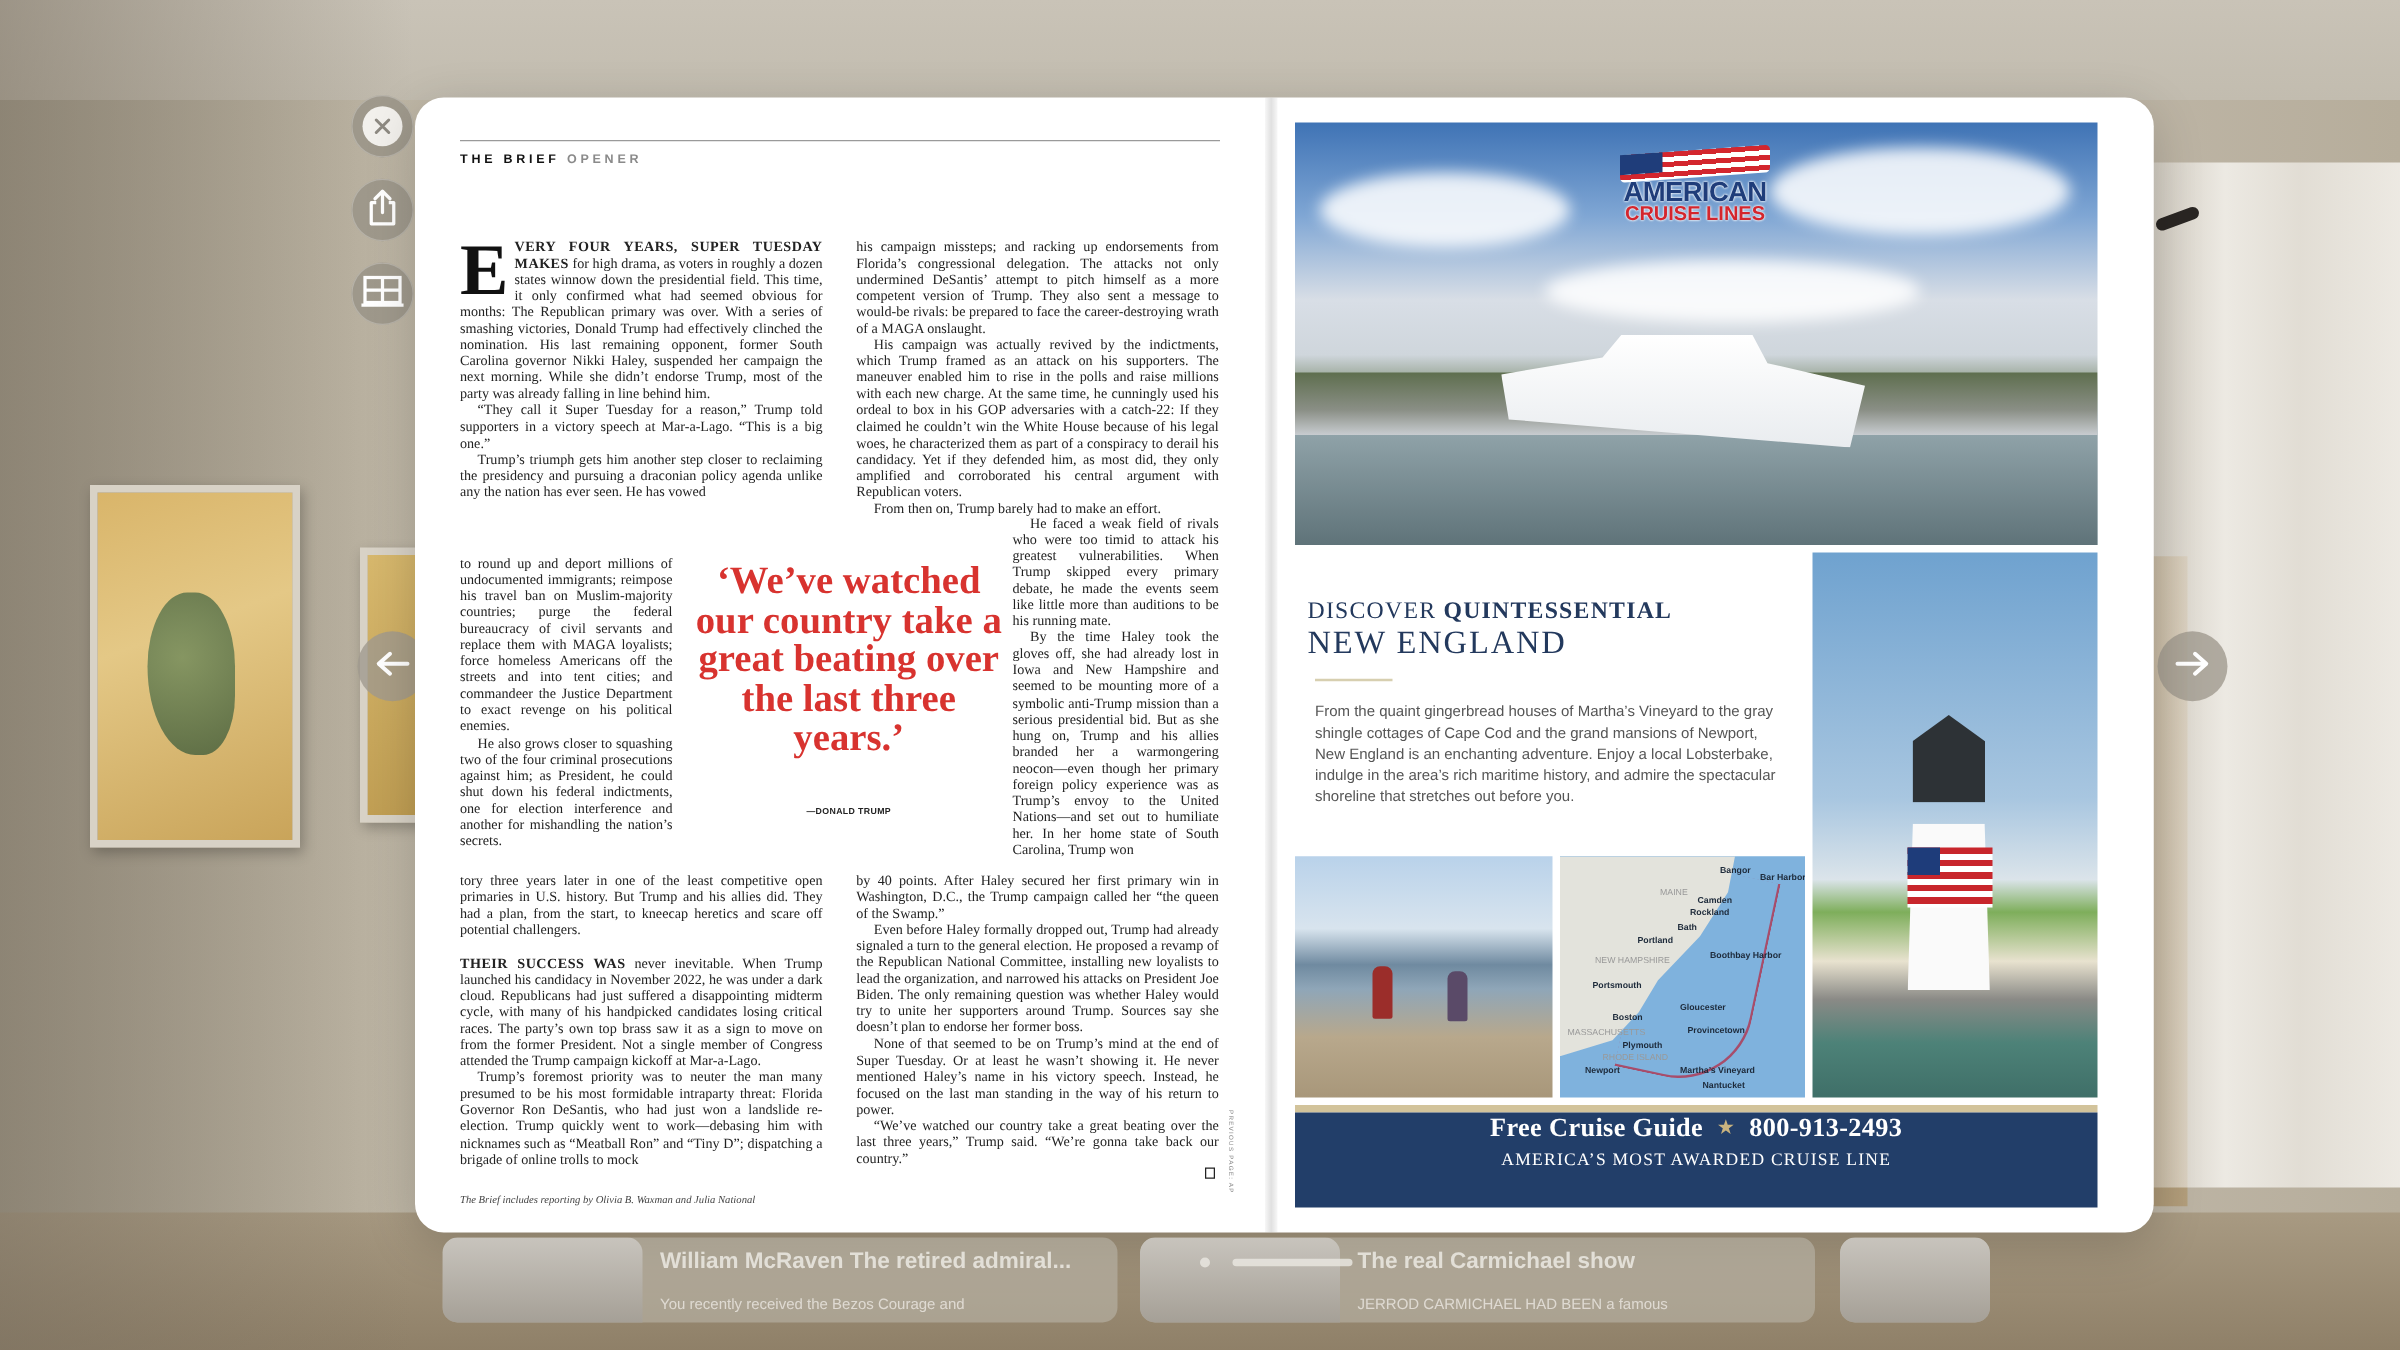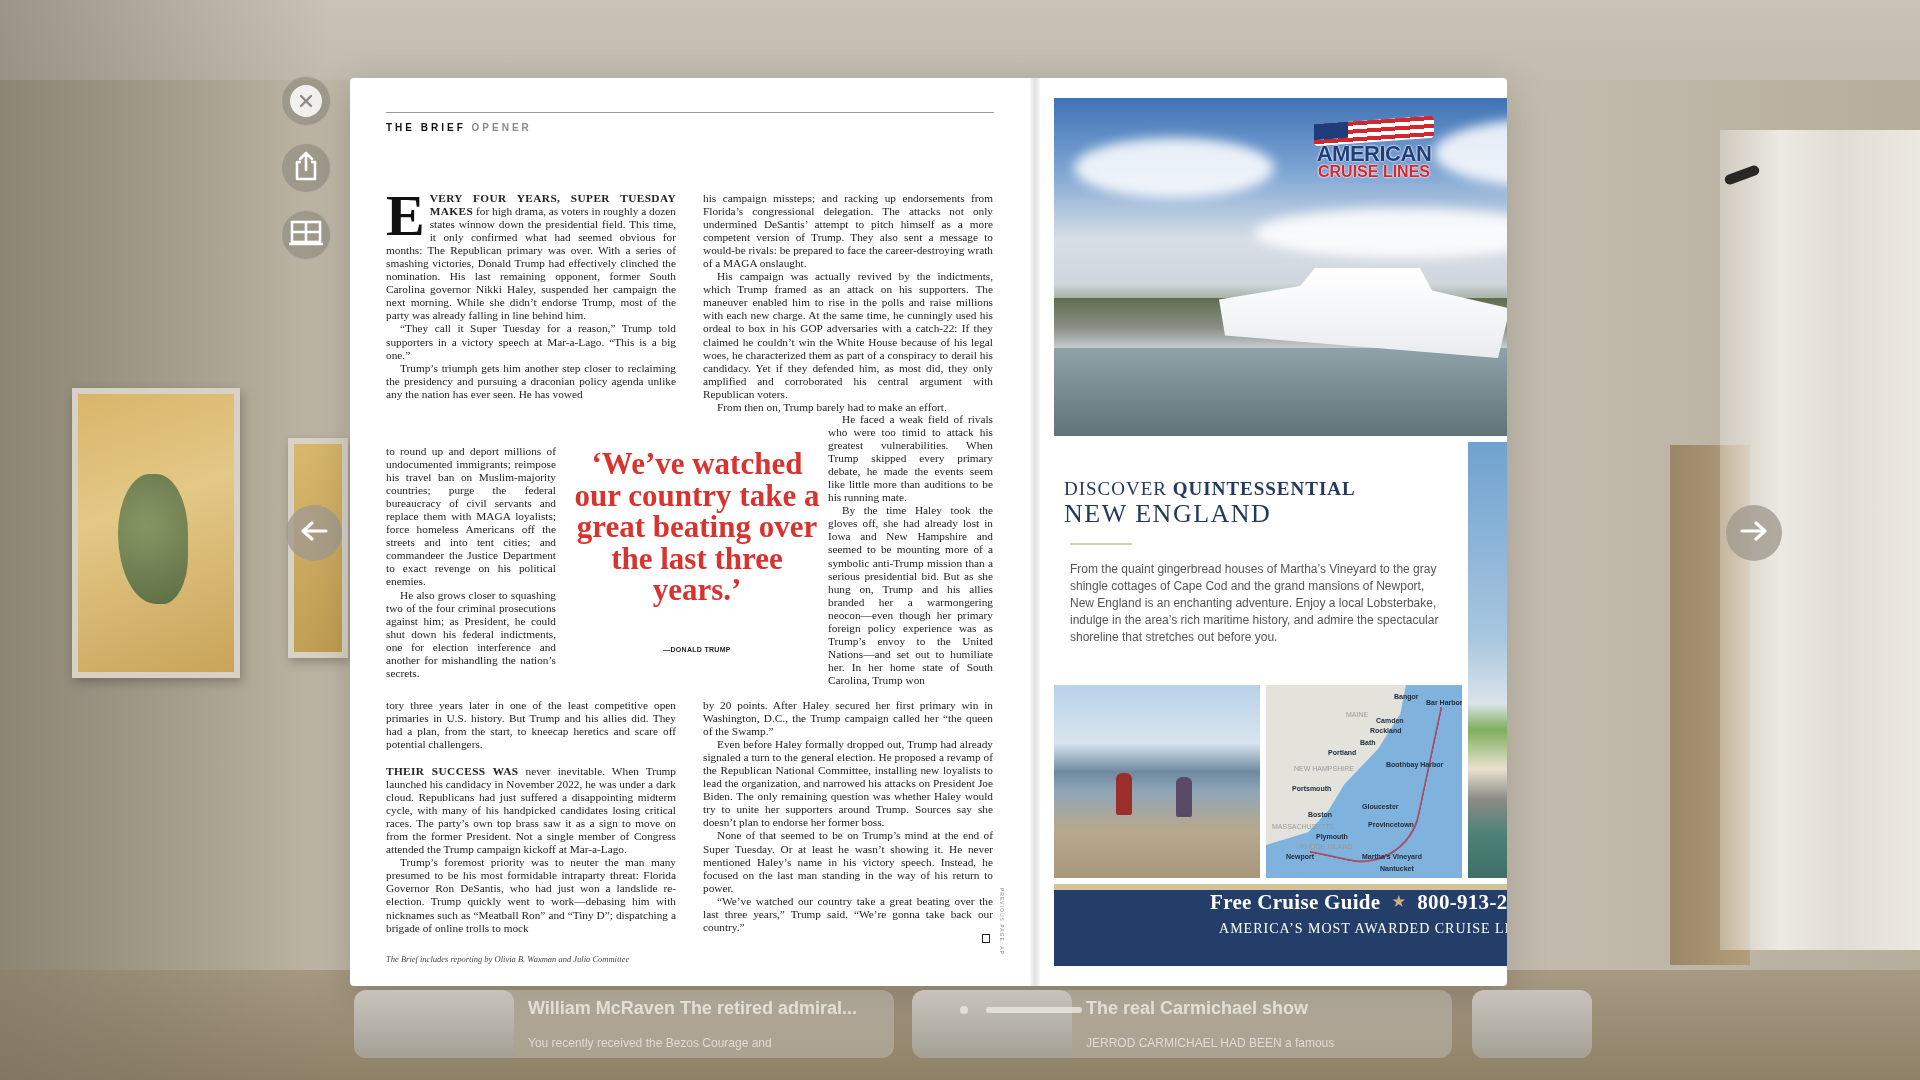--- a/index.html
+++ b/index.html
@@ -25,21 +25,21 @@
   .ctrl-btn { position:absolute; width:50px; height:50px; border-radius:50%; background: rgba(150,144,132,0.75); box-shadow: inset 0 0 0 1px rgba(255,255,255,0.25); display:flex; align-items:center; justify-content:center; cursor:pointer; }
   .ctrl-close { left:281px; top:76px; }
   .ctrl-close .inner { width:32px; height:32px; border-radius:50%; background:#f2f0ec; display:flex; align-items:center; justify-content:center; }
   .ctrl-share { left:281px; top:143px; }
   .ctrl-grid { left:281px; top:210px; }
   .nav-arrow { position:absolute; width:56px; height:56px; border-radius:50%; background: rgba(160,154,142,0.8); display:flex; align-items:center; justify-content:center; cursor:pointer; }
   .nav-prev { left:286px; top:505px; }
   .nav-next { left:1726px; top:505px; }
 
   
-  .magazine { position:absolute; left:350px; top:78px; width:1157px; height:908px; background:#fff; border-radius:4px; overflow:hidden; box-shadow: 0 10px 40px rgba(0,0,0,0.18); }
+  .magazine { position:absolute; left:332px; top:78px; width:1391px; height:908px; background:#fff; border-radius:23px; overflow:hidden; box-shadow: 0 10px 40px rgba(0,0,0,0.18); }
   .spine { position:absolute; left:680px; top:0; width:10px; height:100%; background: linear-gradient(90deg, rgba(0,0,0,0.03), rgba(0,0,0,0.12), rgba(0,0,0,0.03)); }
 
   .page-left { position:absolute; left:0; top:0; width:680px; height:100%; }
   .top-rule { position:absolute; left:36px; top:34px; width:608px; height:1px; background:#9a9a9a; }
   .section-label { position:absolute; left:36px; top:44px; font-size:10px; letter-spacing:3px; font-weight:bold; color:#111; }
   .section-label .sub { color:#8a8a8a; }
   .col { position:absolute; font-family: "Liberation Serif", "DejaVu Serif", serif; font-size:11.3px; line-height:13.05px; color:#222; text-align:justify; }
   .col p { text-indent: 14px; }
   .col p.noindent { text-indent:0; }
   .col-a { left:36px; top:114px; width:290px; }
@@ -191,32 +191,32 @@
       <p>His campaign was actually revived by the indictments, which Trump framed as an attack on his supporters. The maneuver enabled him to rise in the polls and raise millions with each new charge. At the same time, he cunningly used his ordeal to box in his GOP adversaries with a catch-22: If they claimed he couldn’t win the White House because of his legal woes, he characterized them as part of a conspiracy to derail his candidacy. Yet if they defended him, as most did, they only amplified and corroborated his central argument with Republican voters.</p>
       <p>From then on, Trump barely had to make an effort.</p>
     </div>
 
     <div class="col col-b-narrow" style="top:335px">
       <p>He faced a weak field of rivals who were too timid to attack his greatest vulnerabilities. When Trump skipped every primary debate, he made the events seem like little more than auditions to be his running mate.</p>
       <p>By the time Haley took the gloves off, she had already lost in Iowa and New Hampshire and seemed to be mounting more of a symbolic anti-Trump mission than a serious presidential bid. But as she hung on, Trump and his allies branded her a warmongering neocon—even though her primary foreign policy experience was as Trump’s envoy to the United Nations—and set out to humiliate her. In her home state of South Carolina, Trump won</p>
     </div>
 
     <div class="col col-b-wide" style="top:621px">
-      <p class="noindent">by 20 points. After Haley secured her first primary win in Washington, D.C., the Trump campaign called her “the queen of the Swamp.”</p>
+      <p class="noindent">by 40 points. After Haley secured her first primary win in Washington, D.C., the Trump campaign called her “the queen of the Swamp.”</p>
       <p>Even before Haley formally dropped out, Trump had already signaled a turn to the general election. He proposed a revamp of the Republican National Committee, installing new loyalists to lead the organization, and narrowed his attacks on President Joe Biden. The only remaining question was whether Haley would try to unite her supporters around Trump. Sources say she doesn’t plan to endorse her former boss.</p>
       <p>None of that seemed to be on Trump’s mind at the end of Super Tuesday. Or at least he wasn’t showing it. He never mentioned Haley’s name in his victory speech. Instead, he focused on the last man standing in the way of his return to power.</p>
       <p>“We’ve watched our country take a great beating over the last three years,” Trump said. “We’re gonna take back our country.”</p>
     </div>
 
     <div class="pull-quote">‘We’ve watched our country take a great beating over the last three years.’</div>
     <div class="pull-attr">—DONALD TRUMP</div>
 
     <div class="end-mark"></div>
     <div class="vertical-credit">PREVIOUS PAGE: AP</div>
-    <div class="credit">The Brief includes reporting by Olivia B. Waxman and Julia Committee</div>
+    <div class="credit">The Brief includes reporting by Olivia B. Waxman and Julia National</div>
   </div>
 
   <div class="page-right">
     <div class="hero">
       <div class="cloud" style="left:20px;top:40px;width:200px;height:60px;"></div>
       <div class="cloud" style="left:380px;top:20px;width:240px;height:70px;"></div>
       <div class="cloud" style="left:200px;top:110px;width:300px;height:50px;"></div>
       <div class="town"></div>
       <div class="water"></div>
       <div class="ship"></div>

